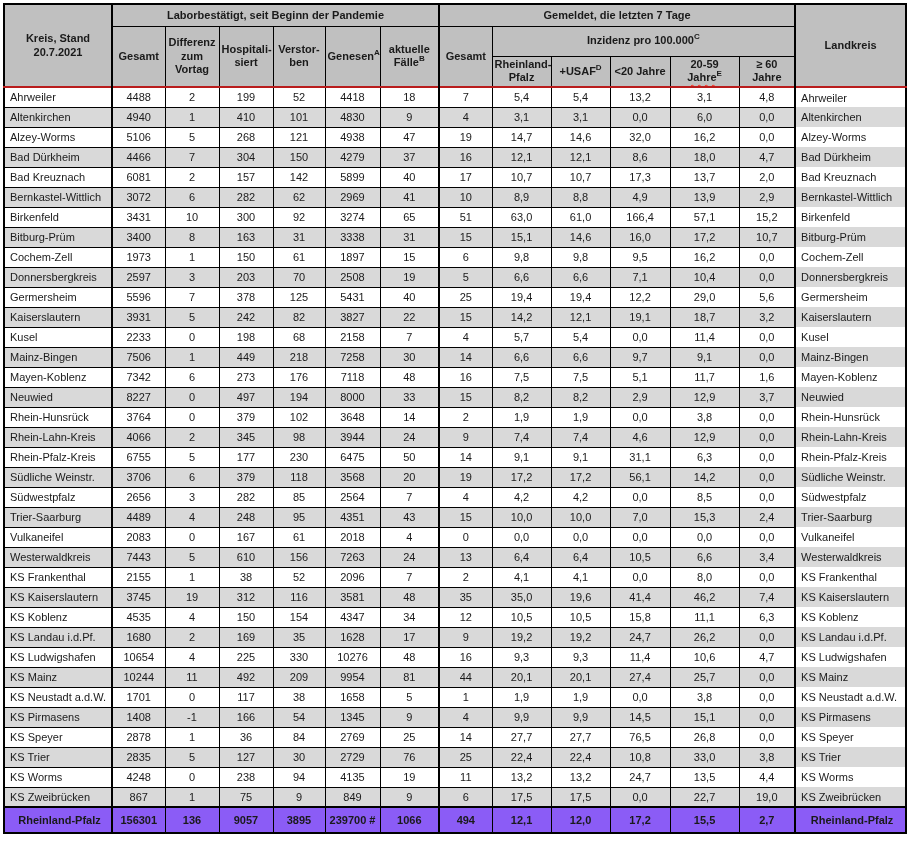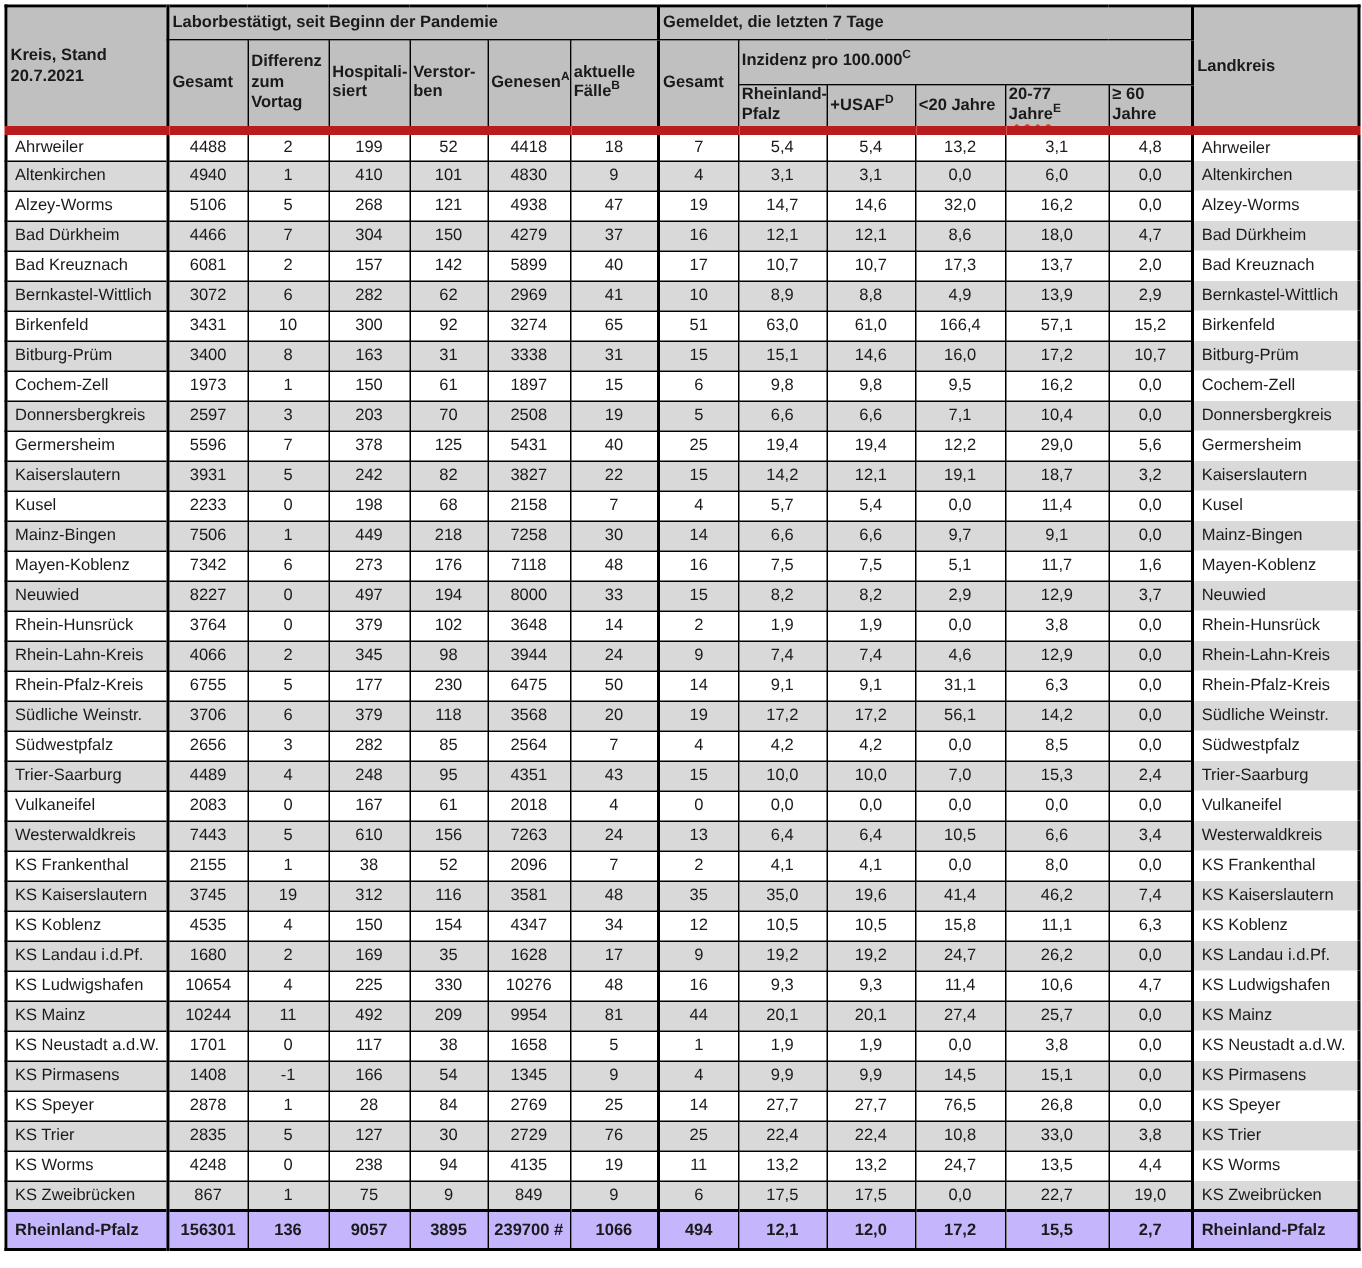--- a/index.html
+++ b/index.html
@@ -20,46 +20,46 @@
   th, td {
     border: 1px solid #000;
     font-size: 11px;
     padding: 0 2px;
     overflow: hidden;
     box-sizing: border-box;
   }
   thead th {
     background: #c0c0c0;
     font-weight: bold;
-    text-align: left;
+    text-align: center;
     vertical-align: middle;
     line-height: 1.2;
   }
   .pre { white-space: pre-line; }
   sup { font-size: 8px; line-height: 0; }
 
   
   .ge { border-right: 2px solid #000 !important; }
 
   
   tr.h1 { height: 22px; }
   tr.h2 { height: 30px; }
   tr.h3 { height: 31px; }
 
   
   tbody tr { height: 20px; }
-  tbody tr:first-child td { border-top: 6px solid #b91c1c; }
+  tbody tr:first-child td { border-top: 2px solid #b91c1c; }
   tbody tr:nth-child(even) td { background: #d9d9d9; }
   td.name, td.landkreis { text-align: left; padding-left: 5px; }
   td.num { text-align: center; }
   td.landkreis { border-top: none; border-bottom: none; }
 
   
   tr.total { height: 26px; }
-  tr.total td { border-top: 2px solid #000; font-weight: bold; background: #c4b5fd; }
+  tr.total td { border-top: 2px solid #000; font-weight: bold; background: #8b5cf6; text-align: center; }
 
   .squiggle {
     text-decoration: underline;
     text-decoration-style: wavy;
     text-decoration-color: #ff2a1a;
     text-decoration-thickness: 1px;
     text-underline-offset: 3px;
     margin-top: 20px;
   }
 </style>
@@ -107,21 +107,21 @@
         <th rowspan="2" class="ge"><span class="pre">aktuelle
 Fälle</span><sup>B</sup></th>
         <th rowspan="2">Gesamt</th>
         <th colspan="5" class="ge"><span>Inzidenz pro 100.000</span><sup>C</sup></th>
       </tr>
       <tr class="h3">
         <th><span class="pre">Rheinland-
 Pfalz</span><sup></sup></th>
         <th><span class="pre">+USAF</span><sup>D</sup></th>
         <th><span class="pre">&lt;20 Jahre</span><sup></sup></th>
-        <th><span>20-77 </span><span class="squiggle">Jahre</span><sup>E</sup></th>
+        <th><span>20-59 </span><span class="squiggle">Jahre</span><sup>E</sup></th>
         <th class="ge"><span class="pre">≥ 60 Jahre</span><sup></sup></th>
       </tr>
     </thead>
     <tbody id="tbody">
         <tr>
           <td class="name ge">Ahrweiler</td>
           <td class="num">4488</td>
           <td class="num">2</td>
           <td class="num">199</td>
           <td class="num">52</td>
@@ -628,21 +628,21 @@
           <td class="num">9,9</td>
           <td class="num">14,5</td>
           <td class="num">15,1</td>
           <td class="num ge">0,0</td>
           <td class="landkreis">KS Pirmasens</td>
         </tr>
         <tr>
           <td class="name ge">KS Speyer</td>
           <td class="num">2878</td>
           <td class="num">1</td>
-          <td class="num">28</td>
+          <td class="num">36</td>
           <td class="num">84</td>
           <td class="num">2769</td>
           <td class="num ge">25</td>
           <td class="num">14</td>
           <td class="num">27,7</td>
           <td class="num">27,7</td>
           <td class="num">76,5</td>
           <td class="num">26,8</td>
           <td class="num ge">0,0</td>
           <td class="landkreis">KS Speyer</td>

